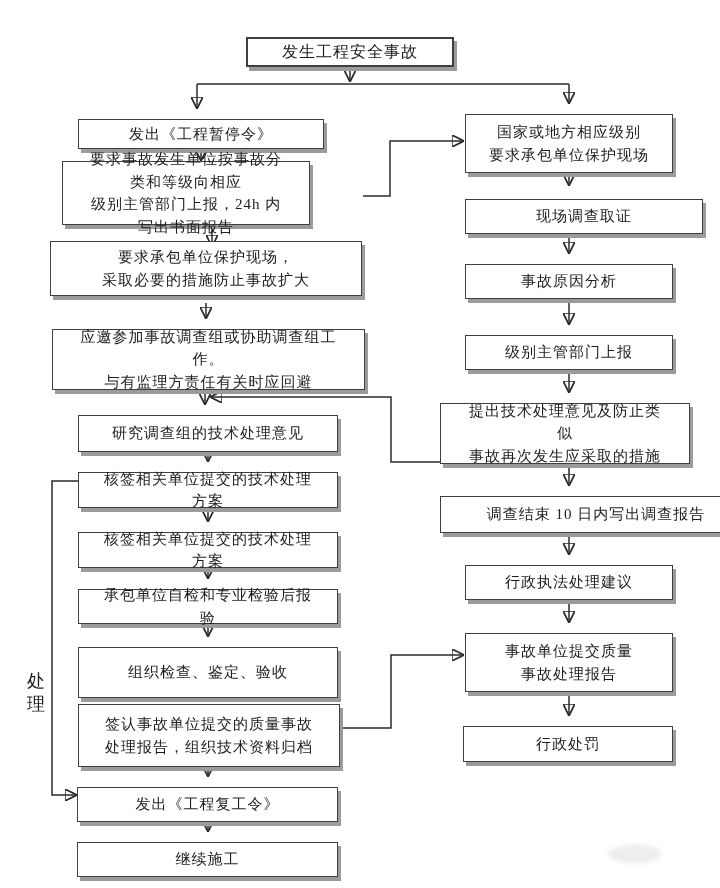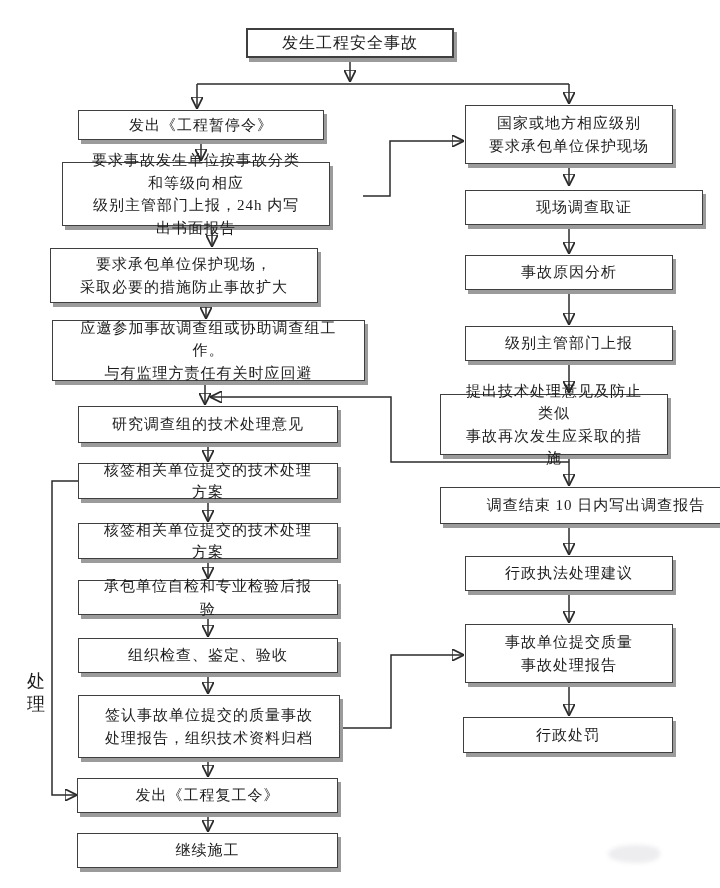--- a/index.html
+++ b/index.html
@@ -25,20 +25,21 @@
     border:1.5px solid var(--border);
     box-shadow:3px 4px 0 0 var(--shadow);
     display:flex;align-items:center;justify-content:center;
     text-align:center;
     font-size:15px;line-height:1.5;
     letter-spacing:1px;
     color:var(--text);
     white-space:pre-line;
     padding:2px 23px;
     z-index:2;
+    margin-top:9px;
   }
   .node.title{font-size:16px;border-width:2px;}
   .side-label{
     position:absolute;
     left:24px;top:626px;
     width:30px;height:110px;
     writing-mode:vertical-lr;
     text-align:center;
     font-size:18px;
     letter-spacing:24px;
@@ -109,42 +110,42 @@
       <path d="M78,481 L52,481 L52,795 L75,795" marker-end="url(#arrow)"></path>
     </g>
     <g>
       <path d="M340,728 L391,728 L391,655 L462,655" marker-end="url(#arrow)"></path>
     </g>
   </svg>
 
   <div class="node title" style="left:246px;top:28px;width:208px;height:30px">发生工程安全事故</div>
 
   <div class="node" style="left:78px;top:110px;width:246px;height:30px">发出《工程暂停令》</div>
-  <div class="node" style="left:62px;top:162px;width:268px;height:64px">要求事故发生单位按事故分类和等级向相应
+  <div class="node" style="left:62px;top:152px;width:248px;height:64px">要求事故发生单位按事故分类和等级向相应
 级别主管部门上报，24h 内写出书面报告</div>
-  <div class="node" style="left:50px;top:248px;width:268px;height:55px">要求承包单位保护现场，
+  <div class="node" style="left:50px;top:232px;width:312px;height:55px">要求承包单位保护现场，
 采取必要的措施防止事故扩大</div>
   <div class="node" style="left:52px;top:320px;width:313px;height:61px">应邀参加事故调查组或协助调查组工作。
 与有监理方责任有关时应回避</div>
   <div class="node" style="left:78px;top:406px;width:260px;height:37px">研究调查组的技术处理意见</div>
   <div class="node" style="left:78px;top:463px;width:260px;height:36px">核签相关单位提交的技术处理方案</div>
   <div class="node" style="left:78px;top:523px;width:260px;height:36px">核签相关单位提交的技术处理方案</div>
   <div class="node" style="left:78px;top:580px;width:260px;height:35px">承包单位自检和专业检验后报验</div>
-  <div class="node" style="left:78px;top:638px;width:260px;height:35px">组织检查、鉴定、验收</div>
+  <div class="node" style="left:78px;top:638px;width:260px;height:51px">组织检查、鉴定、验收</div>
   <div class="node" style="left:78px;top:695px;width:262px;height:63px">签认事故单位提交的质量事故
 处理报告，组织技术资料归档</div>
   <div class="node" style="left:77px;top:778px;width:261px;height:35px">发出《工程复工令》</div>
   <div class="node" style="left:77px;top:833px;width:261px;height:35px">继续施工</div>
 
   <div class="node" style="left:465px;top:105px;width:208px;height:59px">国家或地方相应级别
 要求承包单位保护现场</div>
   <div class="node" style="left:465px;top:190px;width:238px;height:35px">现场调查取证</div>
   <div class="node" style="left:465px;top:255px;width:208px;height:35px">事故原因分析</div>
   <div class="node" style="left:465px;top:326px;width:208px;height:35px">级别主管部门上报</div>
-  <div class="node" style="left:440px;top:394px;width:228px;height:61px">提出技术处理意见及防止类似
+  <div class="node" style="left:440px;top:394px;width:250px;height:61px">提出技术处理意见及防止类似
 事故再次发生应采取的措施</div>
   <div class="node" style="left:440px;top:487px;width:312px;height:37px">调查结束 10 日内写出调查报告</div>
   <div class="node" style="left:465px;top:556px;width:208px;height:35px">行政执法处理建议</div>
   <div class="node" style="left:465px;top:624px;width:208px;height:59px">事故单位提交质量
 事故处理报告</div>
   <div class="node" style="left:463px;top:717px;width:210px;height:36px">行政处罚</div>
 
   <div class="side-label">处理</div>
 
   <div class="watermark"></div>

